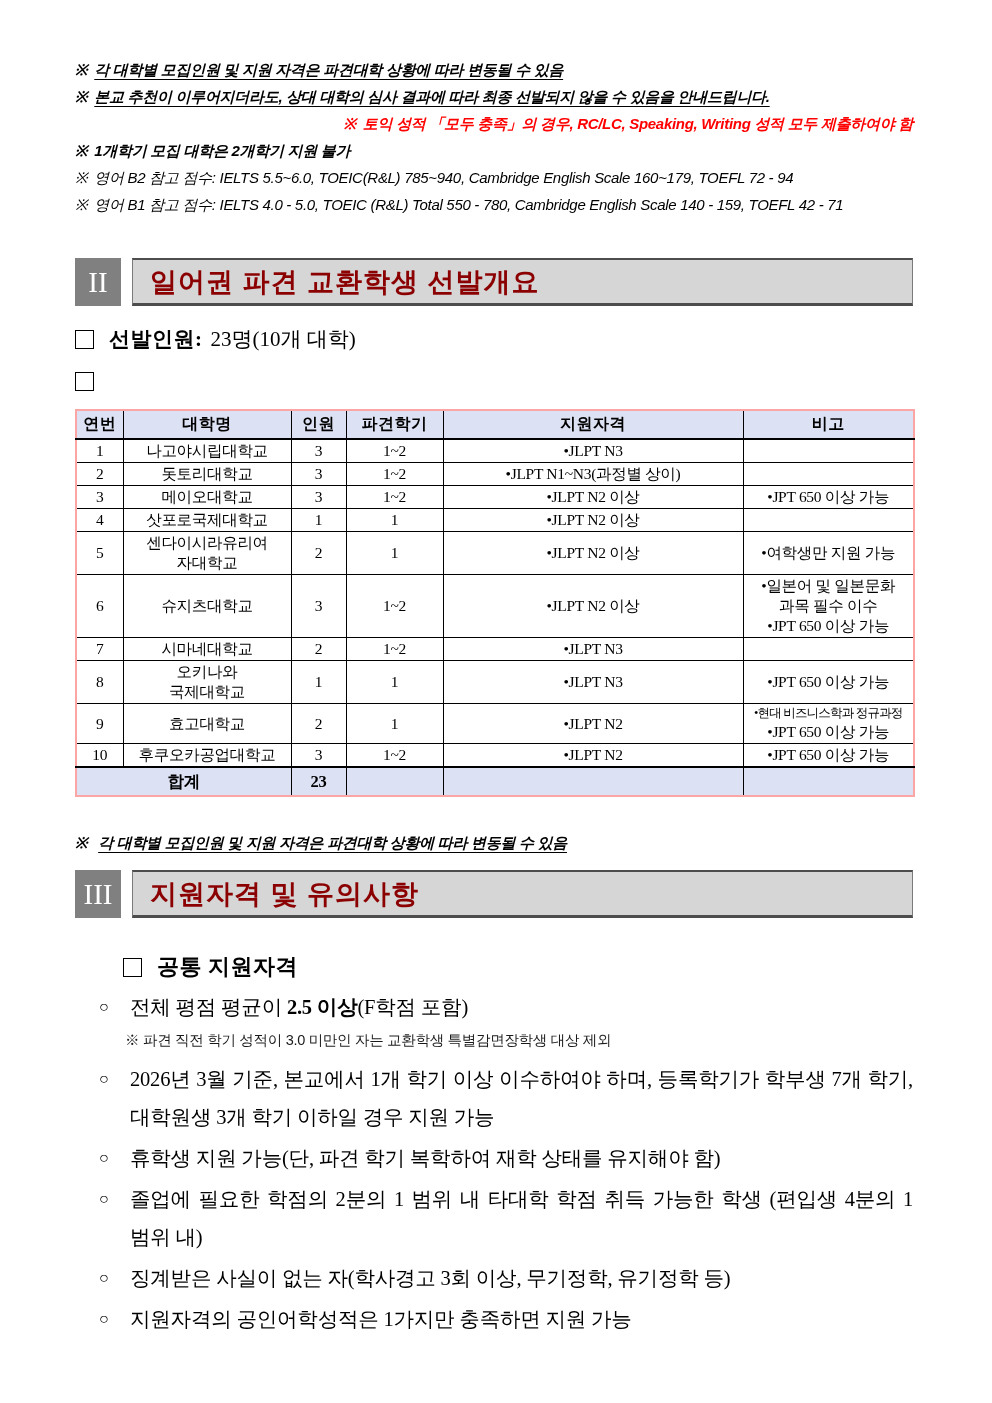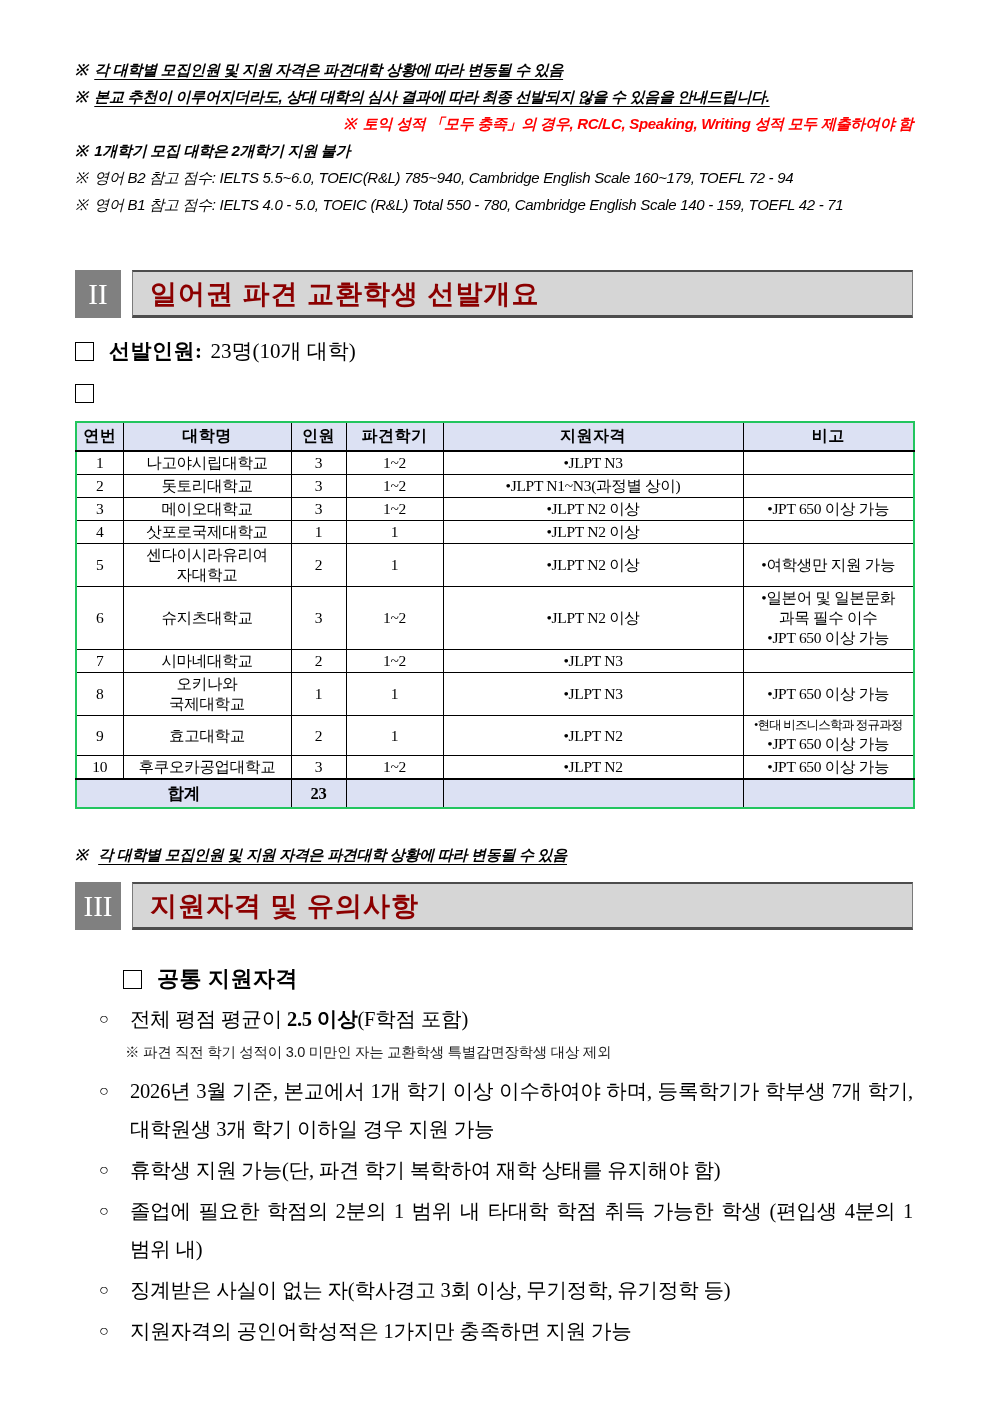--- a/index.html
+++ b/index.html
@@ -9,37 +9,37 @@
   
   .top-notes{margin-bottom:0;}
   .note-line{font-family:"Liberation Sans",sans-serif;font-weight:bold;font-size:15px;line-height:27px;white-space:nowrap;letter-spacing:-0.3px;font-style:italic;}
   .note-line .marker{margin-right:7px;display:inline-block;}
   .note-line.underline .note-text{text-decoration:underline;text-underline-offset:4px;}
   .note-line.red{color:#FF0000;text-align:right;}
   .note-line.plain{font-weight:normal;}
 
   
   .section-header{display:flex;align-items:stretch;height:48px;}
-  .section-header.sec2{margin-top:52px;}
+  .section-header.sec2{margin-top:40px;}
   .section-header.sec3{margin-top:14px;border-radius:23px;}
   .section-badge{width:46px;background:#808080;color:#ffffff;display:flex;align-items:center;justify-content:center;
     font-family:"Liberation Serif",serif;font-size:29px;line-height:1;flex:none;}
   .section-bar{flex:1;margin-left:11px;background:#d6d6d6;border:1px solid #7a7a7a;border-top:2px solid #4d4d4d;border-bottom:3px solid #4d4d4d;
     display:flex;align-items:center;padding-left:17px;box-sizing:border-box;}
   .section-title{color:#8B0000;font-family:"Liberation Sans",sans-serif;font-weight:bold;font-size:27px;letter-spacing:1px;}
 
   
   .check-row{display:flex;align-items:center;font-size:21px;margin-top:19px;}
   .check-row .checkbox{width:17px;height:17px;border:1.6px solid #000;margin-right:15px;flex:none;background:#fff;}
   .check-label{font-weight:bold;letter-spacing:0.5px;}
   .check-value{font-weight:normal;margin-left:8px;}
   .check-row.subtitle-row{font-size:22px;margin-top:34px;padding-left:48px;}
 
   
-  table.univ-table{border-collapse:collapse;width:838px;table-layout:fixed;margin-top:18px;border:2px solid #22c55e;}
+  table.univ-table{border-collapse:collapse;width:838px;table-layout:fixed;margin-top:18px;border:2px solid #fca5a5;}
   .univ-table th{background:#dce1f3;font-family:"Liberation Serif",serif;font-size:16px;font-weight:bold;
     border:1px solid #000;border-bottom:2px solid #000;padding:3px 2px;letter-spacing:0.5px;}
   .univ-table td{border:1px solid #000;font-size:15.5px;text-align:center;vertical-align:middle;
     padding:1px 2px;line-height:20px;white-space:pre-line;letter-spacing:-0.3px;}
   .univ-table .note-cell div{line-height:20px;}
   .univ-table .note-cell div.small{font-size:12.5px;letter-spacing:-0.8px;line-height:17px;}
   .univ-table tr.total-row td{background:#dce1f3;font-weight:bold;border-top:2px solid #000;font-size:16.5px;height:25px;}
 
   .below-note{margin-top:32px;}
 

